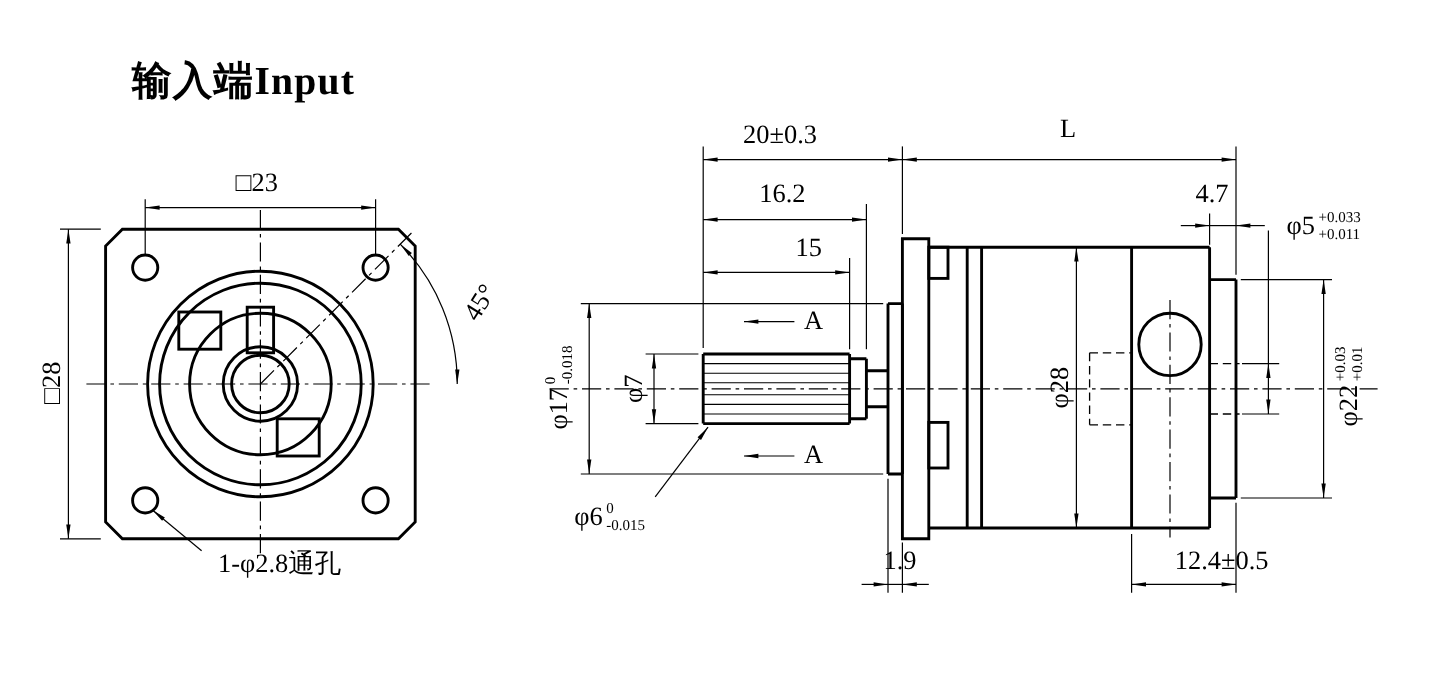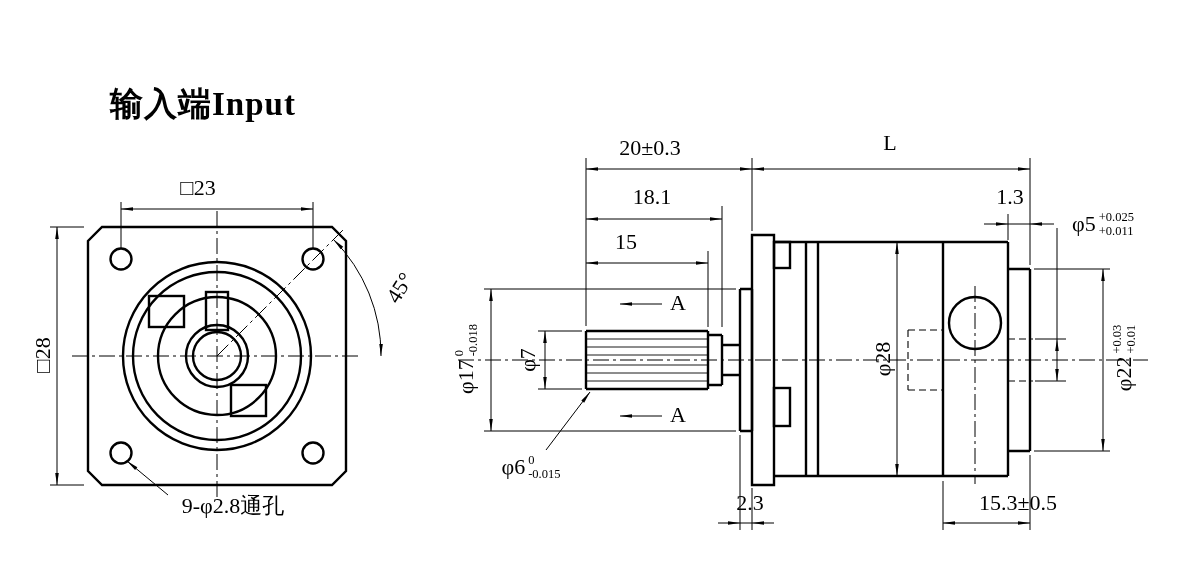--- a/index.html
+++ b/index.html
@@ -1,17 +1,17 @@
 <!DOCTYPE html>
 <html><head>
 <meta charset="utf-8">
 <style>
   html,body{margin:0;padding:0;background:#ffffff;}
   .canvas{position:relative;width:1200px;height:505px;background:#fff;overflow:hidden;
-          font-family:"Liberation Serif","DejaVu Serif",serif;color:#000;margin-top:36px;}
+          font-family:"Liberation Serif","DejaVu Serif",serif;color:#000;}
   svg{position:absolute;left:0;top:0;}
 
   
   .thick > *{stroke:#000;stroke-width:2.4;fill:none;}
   .thin > *{stroke:#000;stroke-width:1;fill:none;}
   .spline > *{stroke:#000;stroke-width:.9;fill:none;}
   .center > *{stroke:#000;stroke-width:1;fill:none;stroke-dasharray:16 4 3 4;}
   .hidden > *{stroke:#000;stroke-width:1.1;fill:none;stroke-dasharray:7 4;}
   .dim{marker-start:url(#arr);marker-end:url(#arr);}
   .lead{marker-end:url(#arr);}
@@ -147,60 +147,60 @@
         <path class="lead" d="M662,268 H620"></path>
         <path class="lead" d="M662,380 H620"></path>
       </g>
     </g>
   </svg>
 
   <div class="lbl title anchor-left" style="left:110px;top:52px">
     <span>输入端Input</span>
   </div>
 
-  <div class="lbl" style="left:198px;top:152px">
+  <div class="lbl" style="left:214px;top:152px">
     <span>□23</span>
   </div>
 
   <div class="lbl rot" style="left:43px;top:319px">
     <span>□28</span>
   </div>
 
   <div class="lbl rot45" style="left:400px;top:252px">
     <span>45°</span>
   </div>
 
   <div class="lbl" style="left:233px;top:470px">
-    <span>9-φ2.8通孔</span>
+    <span>1-φ2.8通孔</span>
   </div>
 
   <div class="lbl" style="left:650px;top:112px">
     <span>20±0.3</span>
   </div>
 
   <div class="lbl" style="left:890px;top:107px">
     <span>L</span>
   </div>
 
   <div class="lbl" style="left:652px;top:161px">
-    <span>18.1</span>
-  </div>
-
-  <div class="lbl" style="left:626px;top:206px">
+    <span>16.2</span>
+  </div>
+
+  <div class="lbl" style="left:674px;top:206px">
     <span>15</span>
   </div>
 
   <div class="lbl" style="left:1010px;top:161px">
-    <span>1.3</span>
+    <span>4.7</span>
   </div>
 
   <div class="lbl anchor-left" style="left:1072px;top:174px">
     <span>φ5</span>
     <span class="tol">
-      <span>+0.025</span>
+      <span>+0.033</span>
       <span>+0.011</span>
     </span>
   </div>
 
   <div class="lbl rot" style="left:466px;top:323px">
     <span>φ17</span>
     <span class="tol">
       <span>0</span>
       <span>-0.018</span>
     </span>
@@ -211,41 +211,41 @@
   </div>
 
   <div class="lbl" style="left:678px;top:267px">
     <span>A</span>
   </div>
 
   <div class="lbl" style="left:678px;top:379px">
     <span>A</span>
   </div>
 
-  <div class="lbl" style="left:531px;top:431px">
+  <div class="lbl" style="left:508px;top:431px">
     <span>φ6</span>
     <span class="tol">
       <span>0</span>
       <span>-0.015</span>
     </span>
   </div>
 
   <div class="lbl rot" style="left:883px;top:323px">
     <span>φ28</span>
   </div>
 
   <div class="lbl rot" style="left:1124px;top:322px">
     <span>φ22</span>
     <span class="tol">
       <span>+0.03</span>
       <span>+0.01</span>
     </span>
   </div>
 
   <div class="lbl" style="left:750px;top:467px">
-    <span>2.3</span>
+    <span>1.9</span>
   </div>
 
   <div class="lbl" style="left:1018px;top:467px">
-    <span>15.3±0.5</span>
+    <span>12.4±0.5</span>
   </div>
 
 </div>
 
 </body></html>

